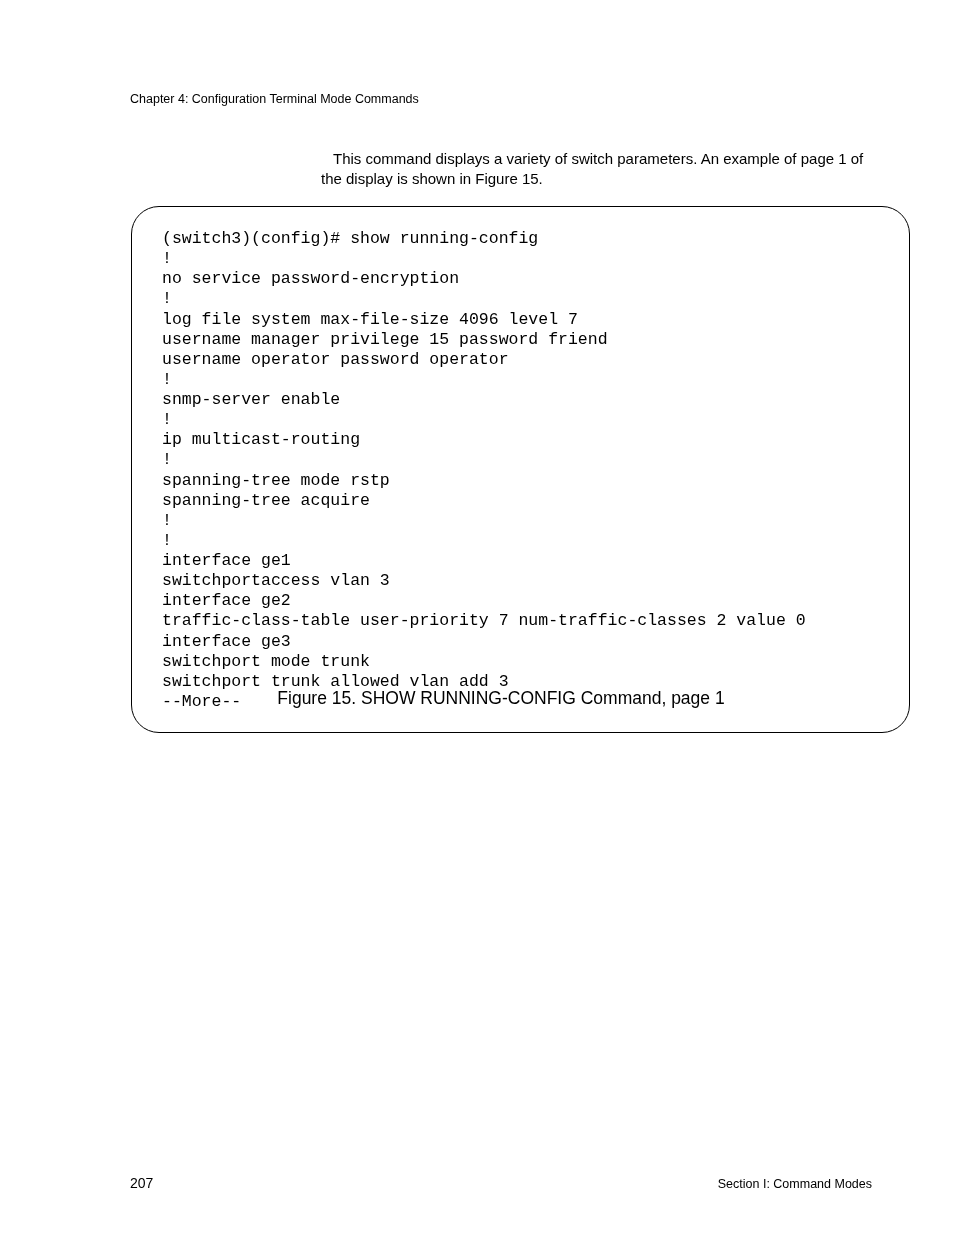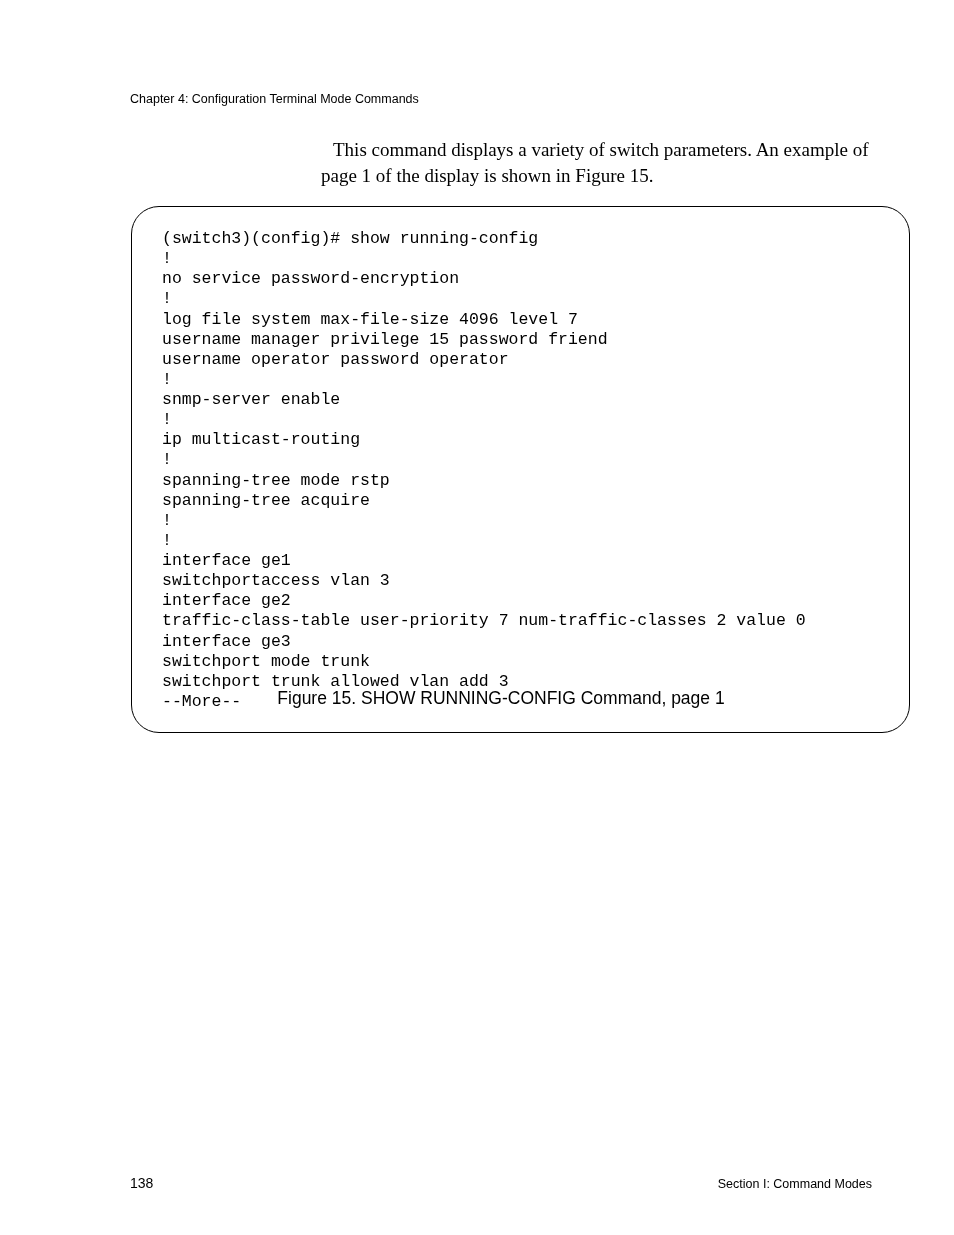--- a/index.html
+++ b/index.html
@@ -16,26 +16,25 @@
       color: #000;
     }
     .header {
       position: absolute;
       top: 56px;
       left: 82px;
       font-size: 12.5px;
     }
     .intro-text {
       position: absolute;
-      top: 101px;
+      top: 113px;
       left: 285px;
       right: 95px;
-      font-size: 19px;
+      font-size: 15px;
       line-height: 1.35;
-      font-family: Liberation Serif, serif;
     }
     .code-box {
       position: absolute;
       top: 170px;
       left: 95px;
       width: 779px;
       border: 1.5px solid #000;
       border-radius: 28px;
       padding: 10px 18px 8px 18px;
     }
@@ -102,18 +101,18 @@
 switchport mode trunk
 switchport trunk allowed vlan add 3
 --More--</pre>
 </div>
 
 <div class="figure-caption">
   <span>Figure 15. SHOW RUNNING-CONFIG Command, page 1</span>
 </div>
 
 <div class="footer-left">
-  <span>138</span>
+  <span>207</span>
 </div>
 
 <div class="footer-right">
   <span>Section I: Command Modes</span>
 </div>
 
 </body></html>

